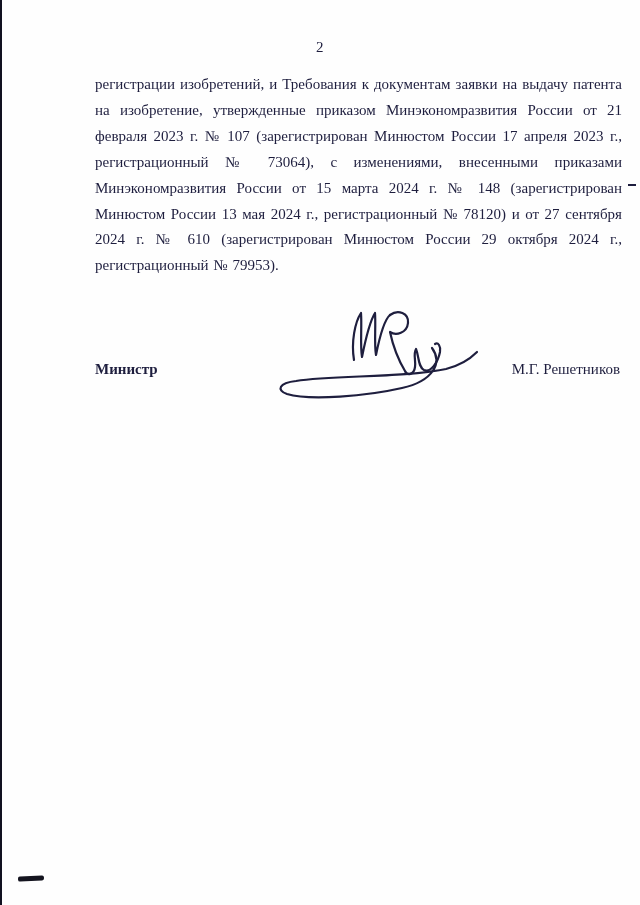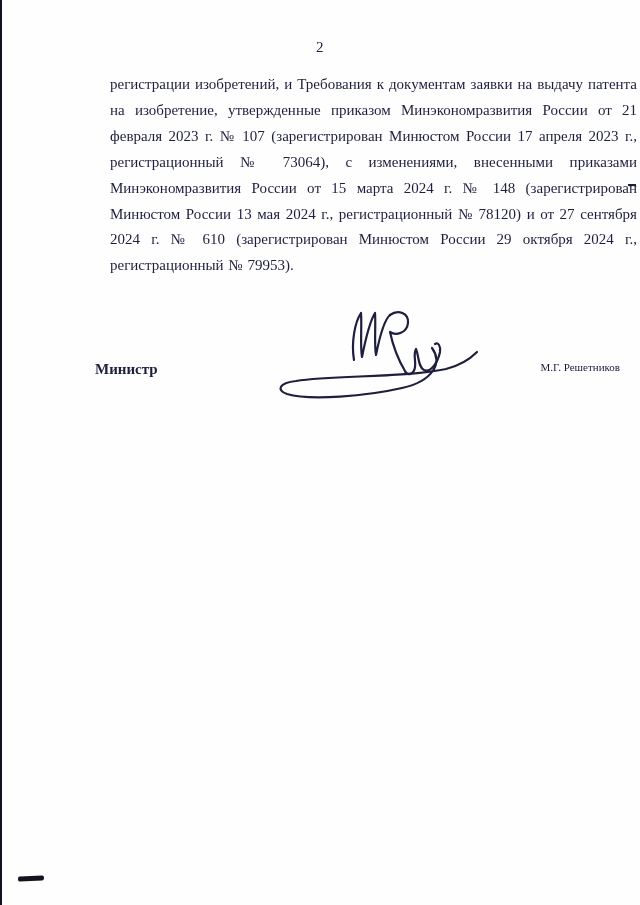--- a/index.html
+++ b/index.html
@@ -65,36 +65,35 @@
   .body-text {
     position: absolute;
     left: 95px;
     top: 72px;
     width: 527px;
     font-size: 15px;
     line-height: 25.9px;
     text-align: justify;
     text-justify: inter-word;
     word-spacing: 1px;
-    margin-left: 15px;
   }
 
   .sig-title {
     position: absolute;
     left: 95px;
     top: 361px;
     font-size: 15px;
     font-weight: bold;
   }
 
   .sig-name {
     position: absolute;
     right: 20px;
     top: 361px;
-    font-size: 11px;
+    font-size: 15px;
     white-space: nowrap;
   }
 
   .sig-svg {
     position: absolute;
     left: 272px;
     top: 308px;
     width: 220px;
     height: 100px;
     display: block;

